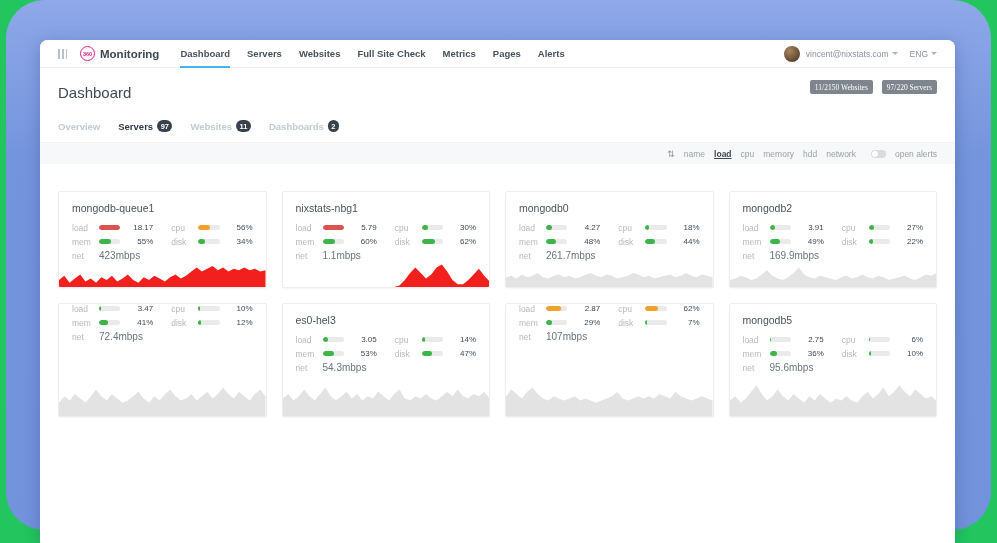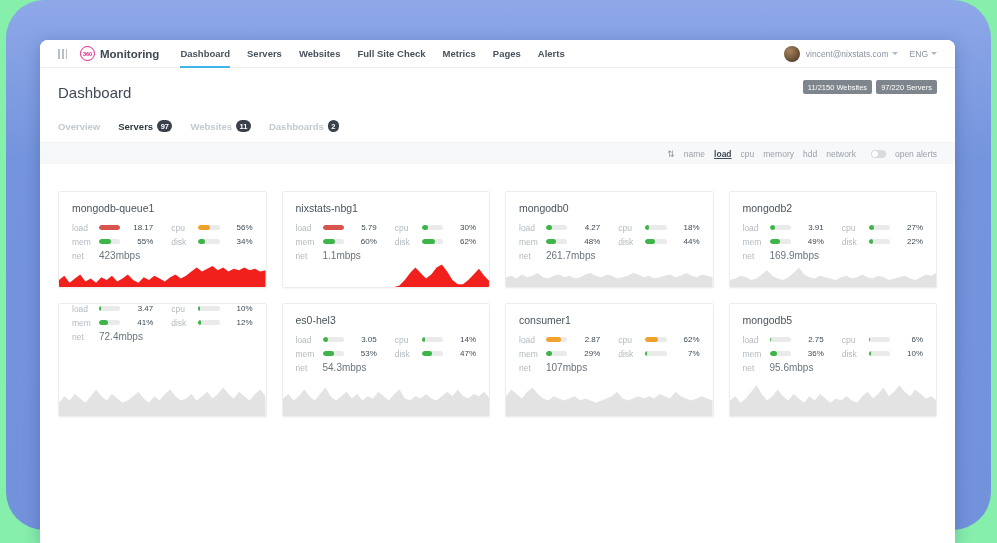--- a/index.html
+++ b/index.html
@@ -1,19 +1,19 @@
 <!DOCTYPE html>
 <html><head>
 <meta charset="utf-8">
 <style>
   * { box-sizing: border-box; margin: 0; padding: 0; }
   html,body { background:#fff; }
   body { font-family: "Liberation Sans", sans-serif; }
 
-  .stage { position:relative; width:997px; height:543px; margin:0 auto; background:#86efac; overflow:hidden; }
+  .stage { position:relative; width:997px; height:543px; margin:0 auto; background:#22c55e; overflow:hidden; }
 
   .frame { position:absolute; left:6px; top:0; width:985px; height:530px; border-radius:38px;
            background: linear-gradient(180deg,#8ea8e8 0%, #7494dd 30%, #7392dc 100%); }
 
   .window { position:absolute; left:40px; top:40px; width:915px; height:503px; background:#fff;
             border-radius:8px 8px 0 0; box-shadow:0 3px 16px rgba(25,45,95,.28); overflow:hidden; }
 
   
   .navbar { height:28px; display:flex; align-items:center; gap:13px; padding:0 18px;
             border-bottom:1px solid #edeff1; background:#fff; }
@@ -32,21 +32,21 @@
             background: radial-gradient(circle at 35% 30%, #a8835f, #6b5238 60%, #3e3024); }
   .user-email, .lang { font-size:8.5px; color:#8a93a0; display:flex; align-items:center; gap:3px; cursor:pointer; }
   .lang { margin-left:6px; }
   .caret { width:0; height:0; border-left:3px solid transparent; border-right:3px solid transparent;
             border-top:3.5px solid #aeb6bf; display:inline-block; }
 
   
   .header { padding:12px 18px 0; }
   .header-top { display:flex; align-items:flex-start; }
   .page-title { font-size:15px; color:#3f4a56; font-weight:400; margin-top:4px; }
-  .hbadges { margin-left:auto; display:flex; gap:4px; }
+  .hbadges { margin-left:auto; display:flex; gap:9px;font-family:Liberation Serif, serif; }
   .hbadge { background:#7e858c; color:#fff; font-size:7.5px; padding:2.5px 5px; border-radius:2px; cursor:pointer; }
   .tabs { display:flex; gap:18px; margin-top:19px; padding-bottom:10px; }
   .tab { font-size:9.5px; font-weight:600; color:#c3cad1; display:flex; align-items:center; gap:4px; cursor:pointer; }
   .tab.active { color:#2f3a44; font-weight:700; }
   .tab-count { background:#39424c; color:#fff; font-size:7.5px; font-weight:700; padding:1.5px 3.5px; border-radius:6px; }
 
   
   .sortband { background:#f7f8f9; border-top:1px solid #f0f2f4; height:22px; display:flex; align-items:center;
               justify-content:flex-end; gap:9px; padding:0 18px; font-size:8.5px; color:#9aa2aa; }
   .sort-icon { font-size:9px; color:#8d959d; }
@@ -408,21 +408,20 @@
                 </span>
           <span class="mval">47%</span>
         </div>
       </div>
     </div>
     <svg class="spark" viewBox="0 0 100 20" preserveAspectRatio="none">
       <polygon points="0,20 0.00,12 2.56,10 5.13,13 7.69,11 10.26,8 12.82,11 15.38,13 17.95,10 20.51,7 23.08,11 25.64,13 28.21,11 30.77,9 33.33,12 35.90,10 38.46,13 41.03,11 43.59,12 46.15,9 48.72,11 51.28,13 53.85,10 56.41,8 58.97,12 61.54,13 64.10,11 66.67,12 69.23,10 71.79,12 74.36,13 76.92,11 79.49,9 82.05,11 84.62,8 87.18,11 89.74,12 92.31,10 94.87,11 97.44,9 100.00,12 100,20" fill="#e3e3e4"></polygon>
     </svg>
   </div>
         <div class="card">
-    <div class="card-title">consumer1</div>
     <div class="metrics">
       <div class="mcol">
         <div class="mrow">
           <span class="mlabel">load</span>
           <span class="mbar">
                   <span class="mfill" style="width: 70%; background: rgb(240, 162, 43);"></span>
                 </span>
           <span class="mval">2.87</span>
         </div>
         <div class="mrow">

